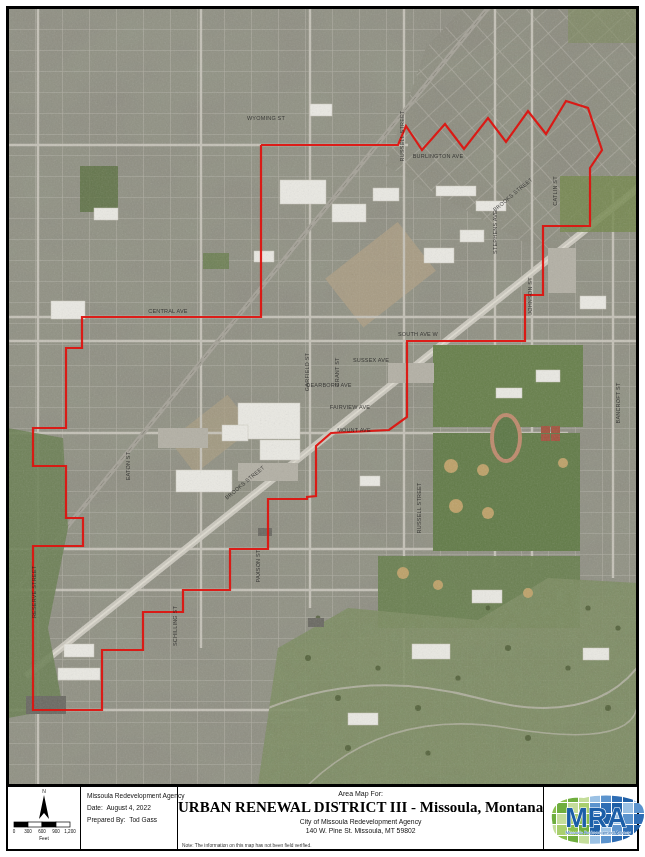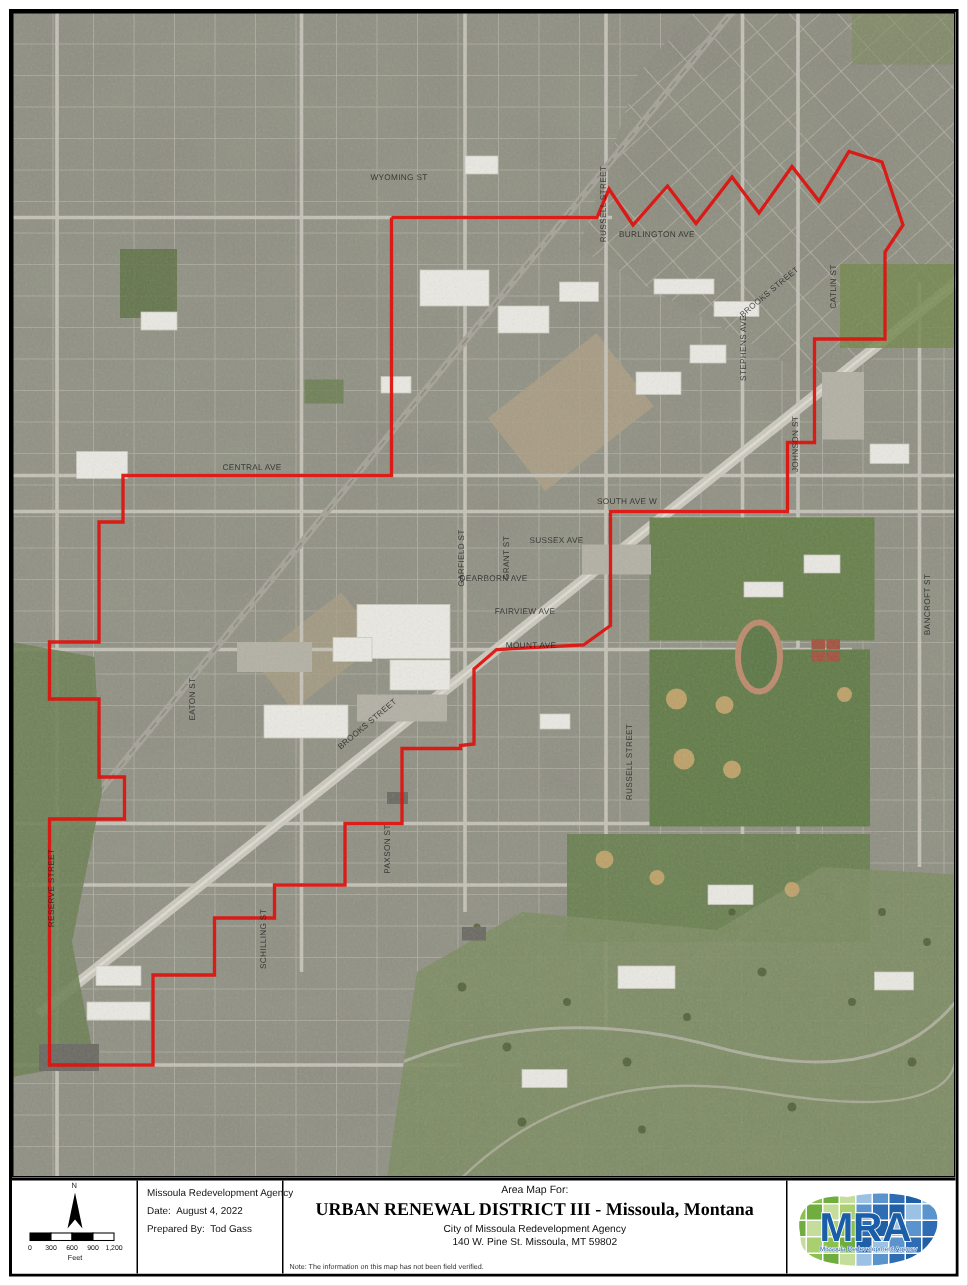--- a/index.html
+++ b/index.html
@@ -9,21 +9,21 @@
   .map-wrap svg{display:block;}
   .titleblock{position:absolute;left:0;bottom:0;width:629px;height:62px;border-top:2px solid #000;display:flex;background:#fff;}
   .tb-cell{height:100%;box-sizing:border-box;border-right:1.5px solid #000;position:relative;}
   .tb-cell:last-child{border-right:none;}
   .cell-scale{width:84px;display:flex;flex-direction:column;align-items:center;justify-content:flex-start;padding-top:2px;}
   .north-n{font-size:5px;color:#222;line-height:5px;}
   .cell-info{width:97px;padding:5px 4px 0 6px;display:flex;flex-direction:column;gap:5px;}
   .cell-info .row{font-size:6.6px;color:#111;white-space:nowrap;}
   .cell-title{flex:1;text-align:center;padding-top:3px;position:relative;}
   .areamap{font-size:7px;color:#111;}
-  .main-title{font-family:"Liberation Serif",serif;font-weight:bold;font-size:12px;color:#000;margin-top:2px;white-space:nowrap;}
+  .main-title{font-family:"Liberation Serif",serif;font-weight:bold;font-size:15px;color:#000;margin-top:2px;white-space:nowrap;}
   .sub1,.sub2{font-size:6.8px;color:#111;margin-top:2px;}
   .note{position:absolute;left:4px;bottom:1px;font-size:4.8px;color:#333;text-align:left;}
   .cell-logo{width:112px;display:flex;align-items:center;justify-content:flex-start;}
   .lbl{font-size:5.5px;fill:#1d1d1d;opacity:0.78;letter-spacing:0.2px;}
 </style>
 </head>
 <body>
 
 <div class="frame">
 

